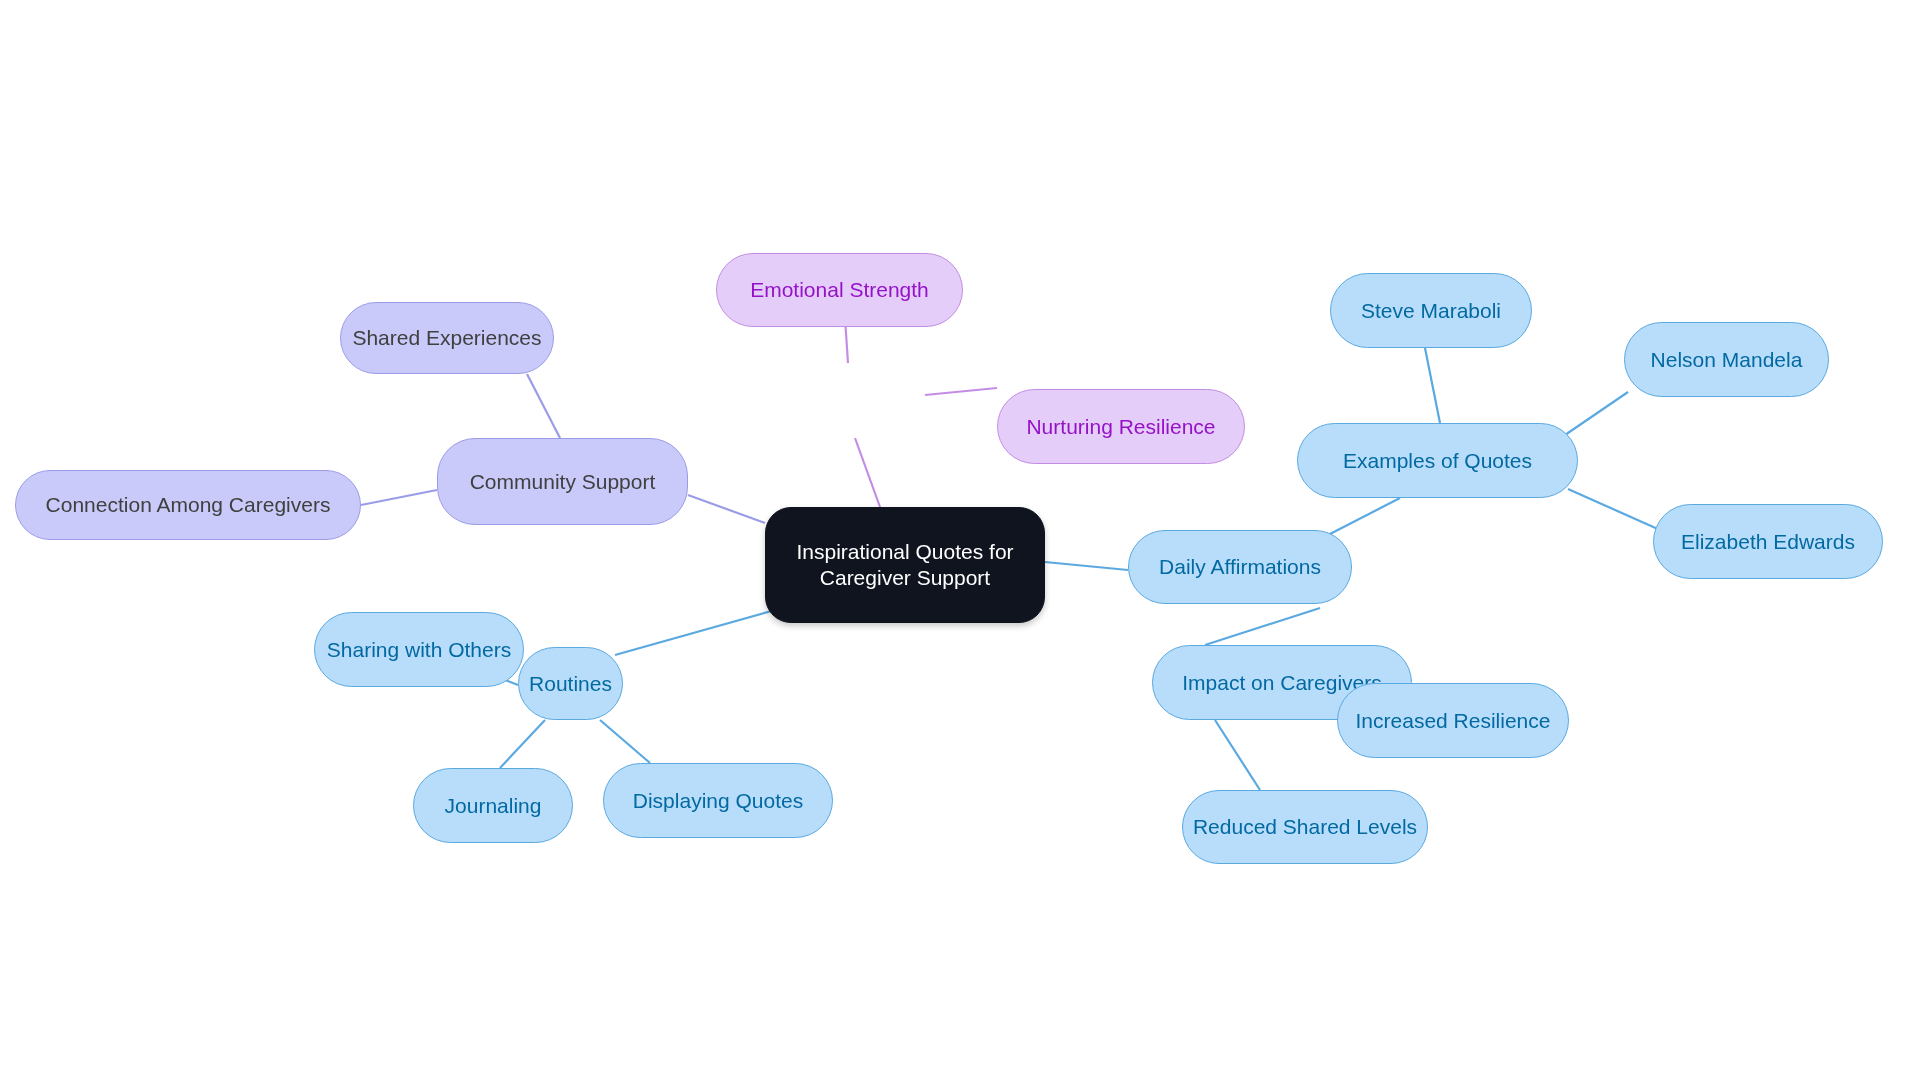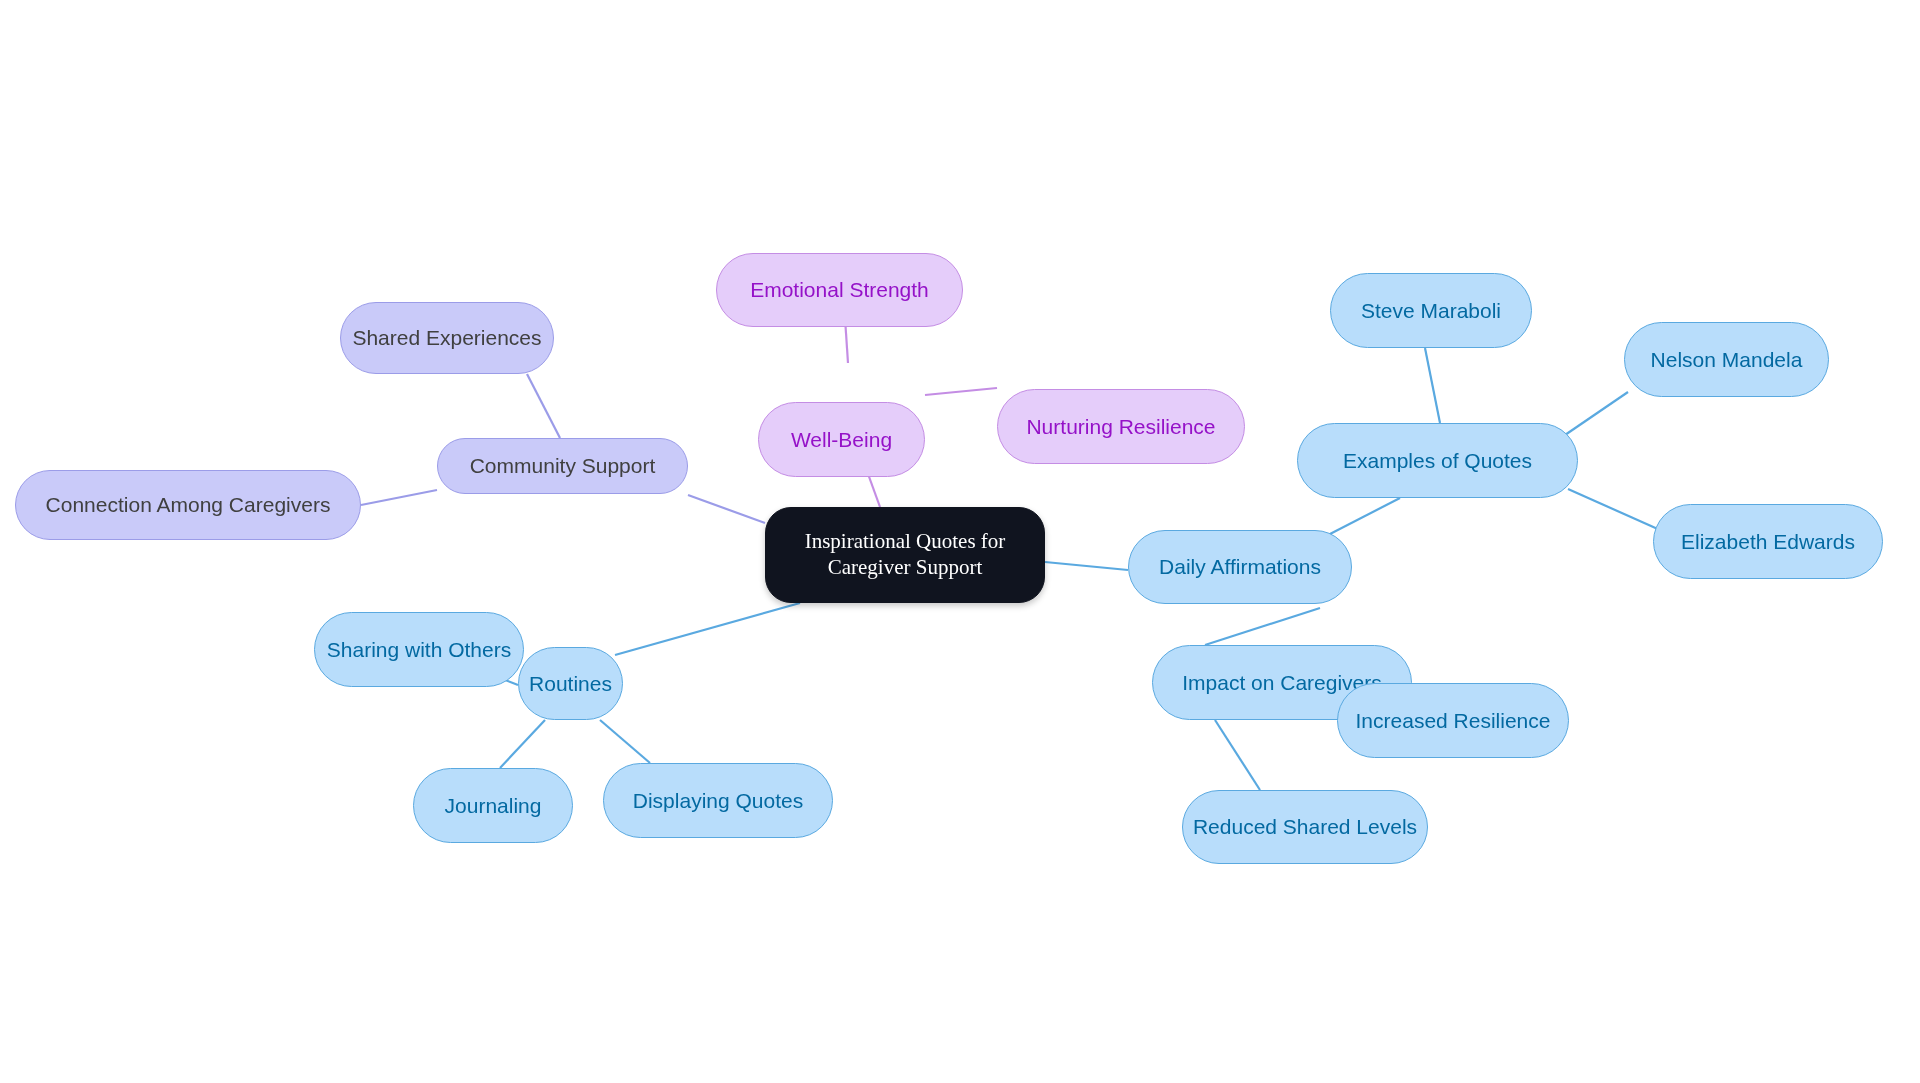--- a/index.html
+++ b/index.html
@@ -88,32 +88,31 @@
     <path d="M 1320 608 L 1205 645" fill="none" stroke="#5aa9e0" stroke-width="2.2"></path>
     <path d="M 1292 700 L 1340 715" fill="none" stroke="#5aa9e0" stroke-width="2.2"></path>
     <path d="M 1215 720 L 1260 790" fill="none" stroke="#5aa9e0" stroke-width="2.2"></path>
 
     <path d="M 800 603 L 615 655" fill="none" stroke="#5aa9e0" stroke-width="2.2"></path>
     <path d="M 518 685 L 467 665" fill="none" stroke="#5aa9e0" stroke-width="2.2"></path>
     <path d="M 545 720 L 500 768" fill="none" stroke="#5aa9e0" stroke-width="2.2"></path>
     <path d="M 600 720 L 650 763" fill="none" stroke="#5aa9e0" stroke-width="2.2"></path>
   </svg>
 
-  <div class="node node-root" style="left:765px; top:507px; width:280px; height:96px;font-family:Liberation Serif, serif;">Inspirational Quotes for
+  <div class="node node-root" style="left:765px; top:507px; width:280px; height:116px;">Inspirational Quotes for
 Caregiver Support</div>
 
   <div class="node node-purple" style="left:716px; top:214px; width:247px; height:74px;">Emotional Strength</div>
 
-  <div class="node node-purple" style="left:758px; top:363px; width:167px; height:75px;">Well-Being</div>
 
   <div class="node node-purple" style="left:997px; top:350px; width:248px; height:75px;">Nurturing Resilience</div>
 
   <div class="node node-indigo" style="left:340px; top:302px; width:214px; height:72px;">Shared Experiences</div>
 
-  <div class="node node-indigo" style="left:437px; top:438px; width:251px; height:56px;">Community Support</div>
+  <div class="node node-indigo" style="left:437px; top:438px; width:251px; height:87px;">Community Support</div>
 
   <div class="node node-indigo" style="left:15px; top:470px; width:346px; height:70px;">Connection Among Caregivers</div>
 
   <div class="node node-blue" style="left:1128px; top:530px; width:224px; height:74px;">Daily Affirmations</div>
 
   <div class="node node-blue" style="left:1297px; top:423px; width:281px; height:75px;">Examples of Quotes</div>
 
   <div class="node node-blue" style="left:1330px; top:273px; width:202px; height:75px;">Steve Maraboli</div>
 
   <div class="node node-blue" style="left:1624px; top:322px; width:205px; height:75px;">Nelson Mandela</div>

